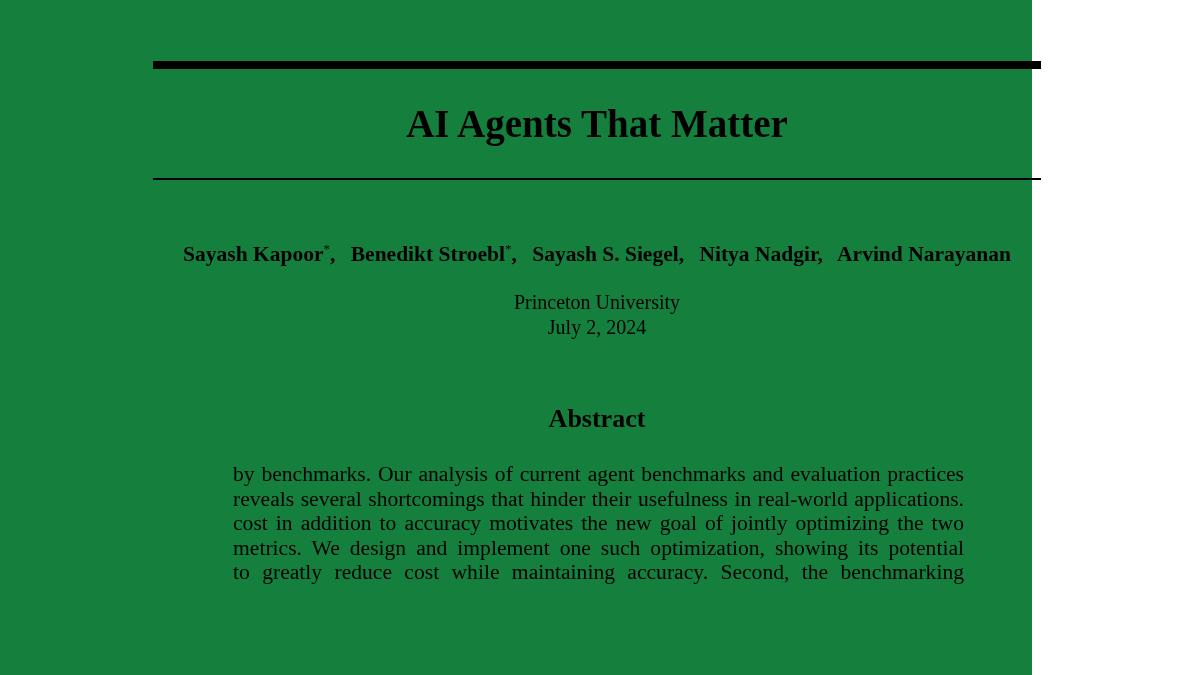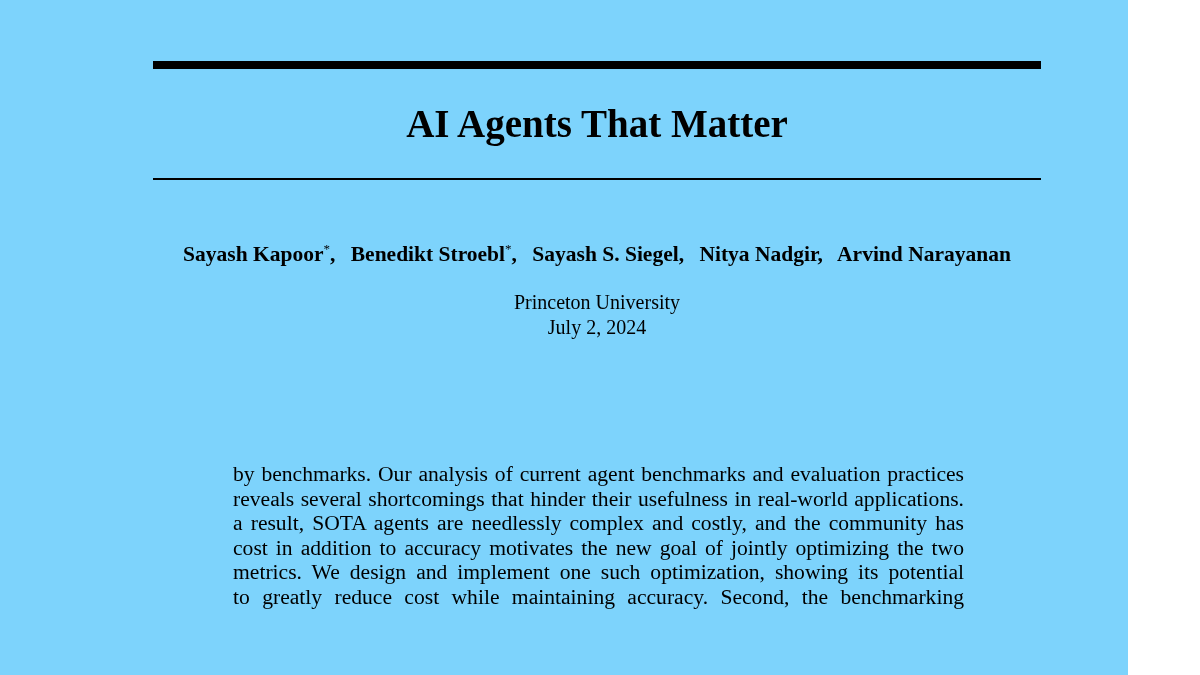--- a/index.html
+++ b/index.html
@@ -11,23 +11,23 @@
       width: 1200px;
       height: 675px;
       overflow: hidden;
       position: relative;
       font-family: "Liberation Serif", "DejaVu Serif", serif;
       color: #000000;
     }
     .page {
       position: absolute;
       left: 0; top: 0;
-      width: 1128px;
+      width: 1032px;
       height: 675px;
-      background: #7dd3fc;
+      background: #15803d;
     }
     .rule-top {
       position: absolute;
       left: 153px;
       top: 61px;
       width: 888px;
       height: 8px;
       background: #000000;
     }
     .rule-bottom {
@@ -123,23 +123,23 @@
     <span class="author"><span>Sayash S. Siegel</span>,</span><span class="sep"></span>
     <span class="author"><span>Nitya Nadgir</span>,</span><span class="sep"></span>
     <span class="author"><span>Arvind Narayanan</span></span>
   </div>
 
   <div class="affil">
     <div>Princeton University</div>
     <div>July 2, 2024</div>
   </div>
 
+  <h2 class="abstract-heading" style="margin:0;">Abstract</h2>
 
   <div class="abstract-body">
     <span class="line">by benchmarks. Our analysis of current agent benchmarks and evaluation practices</span>
     <span class="line">reveals several shortcomings that hinder their usefulness in real-world applications.</span>
-    <span class="line">a result, SOTA agents are needlessly complex and costly, and the community has</span>
     <span class="line">cost in addition to accuracy motivates the new goal of jointly optimizing the two</span>
     <span class="line">metrics.  We design and implement one such optimization, showing its potential</span>
     <span class="line">to greatly reduce cost while maintaining accuracy.  Second, the benchmarking</span>
   </div>
 
 </div>
 
 </body></html>

